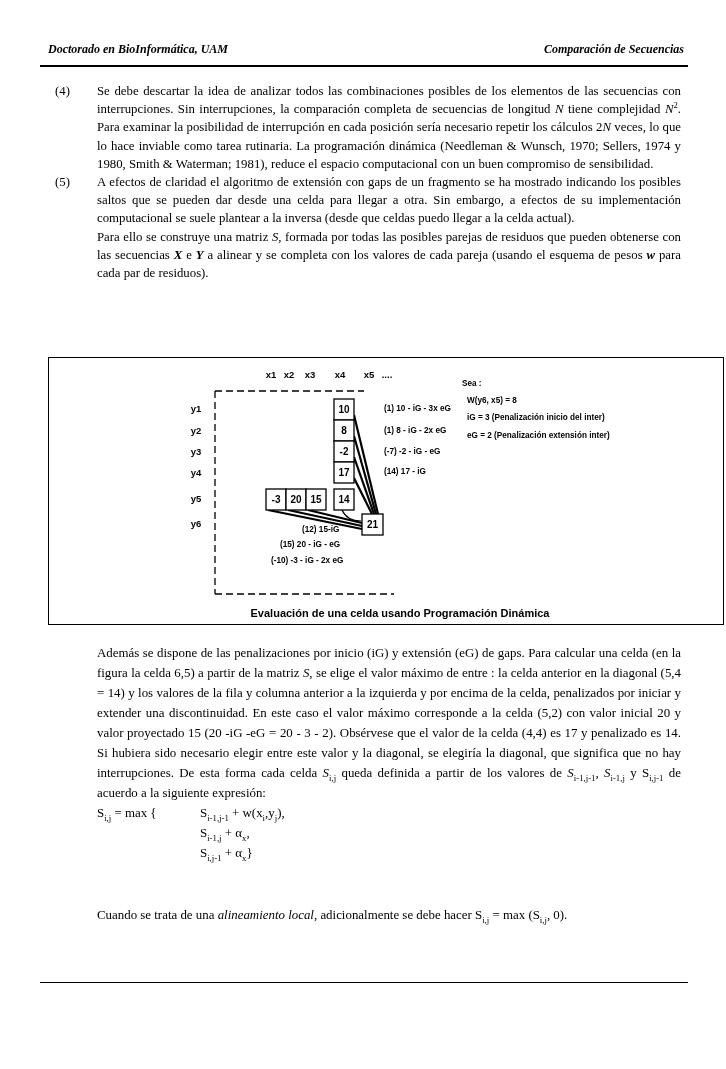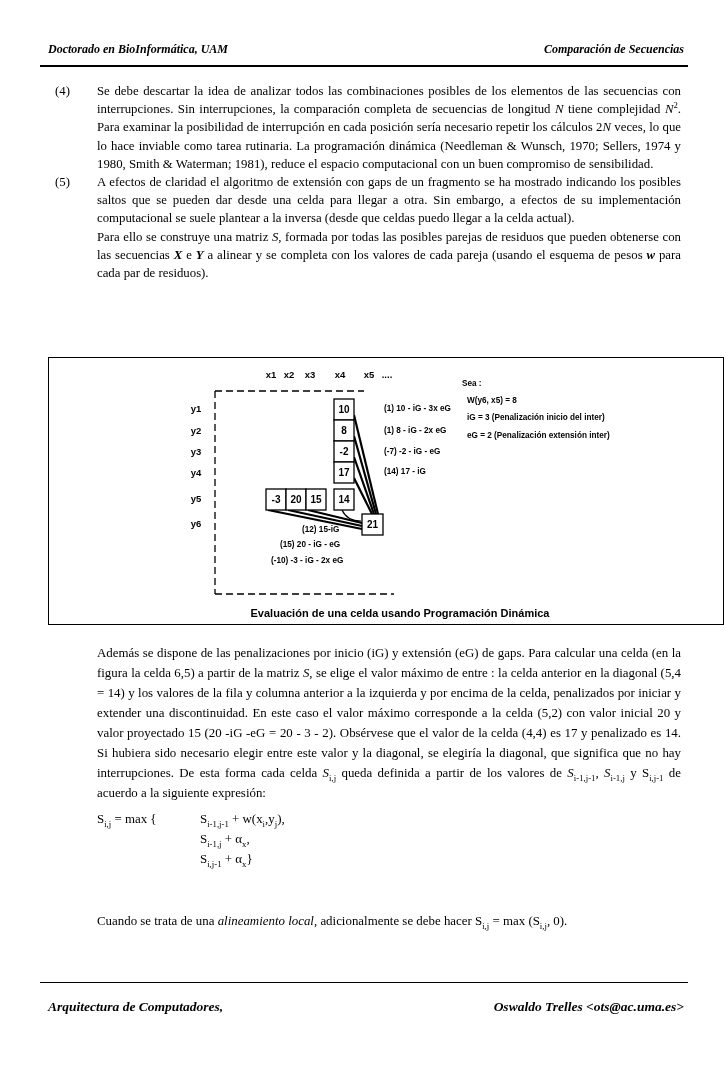--- a/index.html
+++ b/index.html
@@ -35,21 +35,21 @@
   sub, sup { font-size:68%; line-height:0; }
   .st-i { font-style:italic; }
   .st-bi { font-style:italic; font-weight:bold; }
   
   .figure-box {
     position:absolute; top:357px; left:48px; width:633px; height:266px;
     border:1.5px solid #000; background:#fff;padding-left:41px;
   }
   .figure-box svg { display:block; }
   
-  .formula { position:relative; height:86px; margin-top:6px; }
+  .formula { position:relative; height:86px; }
   .f-lhs { position:absolute; left:0; top:0; }
   .f-rows { margin-left:103px; }
   .f-note { position:absolute; left:191px; top:40px; width:380px; text-align:justify; }
   .closing { margin-top:16px; }
 </style>
 </head>
 <body>
 
 <div class="page">
 
@@ -136,18 +136,14 @@
       <div class="f-rows">
         <div><span>S</span><sub>i-1,j-1</sub><span> + w(x</span><sub>i</sub><span>,y</span><sub>j</sub><span>),</span></div>
         <div><span>S</span><sub>i-1,j</sub><span> + α</span><sub>x</sub><span>,</span></div>
         <div><span>S</span><sub>i,j-1</sub><span> + α</span><sub>x</sub><span>}</span></div>
       </div>
     </div>
     <p class="para closing"><span>Cuando se trata de una </span><span class="st-i">alineamiento local</span><span>, adicionalmente se debe hacer S</span><sub>i,j</sub><span> = max (S</span><sub>i,j</sub><span>, 0).</span></p>
   </div>
 
   <div class="footer-rule"></div>
-  <div class="footer-row">
-    <span>Arquitectura de Computadores,</span>
-    <span>Oswaldo Trelles &lt;ots@ac.uma.es&gt;</span>
-  </div>
 
 </div>
 
 </body></html>

